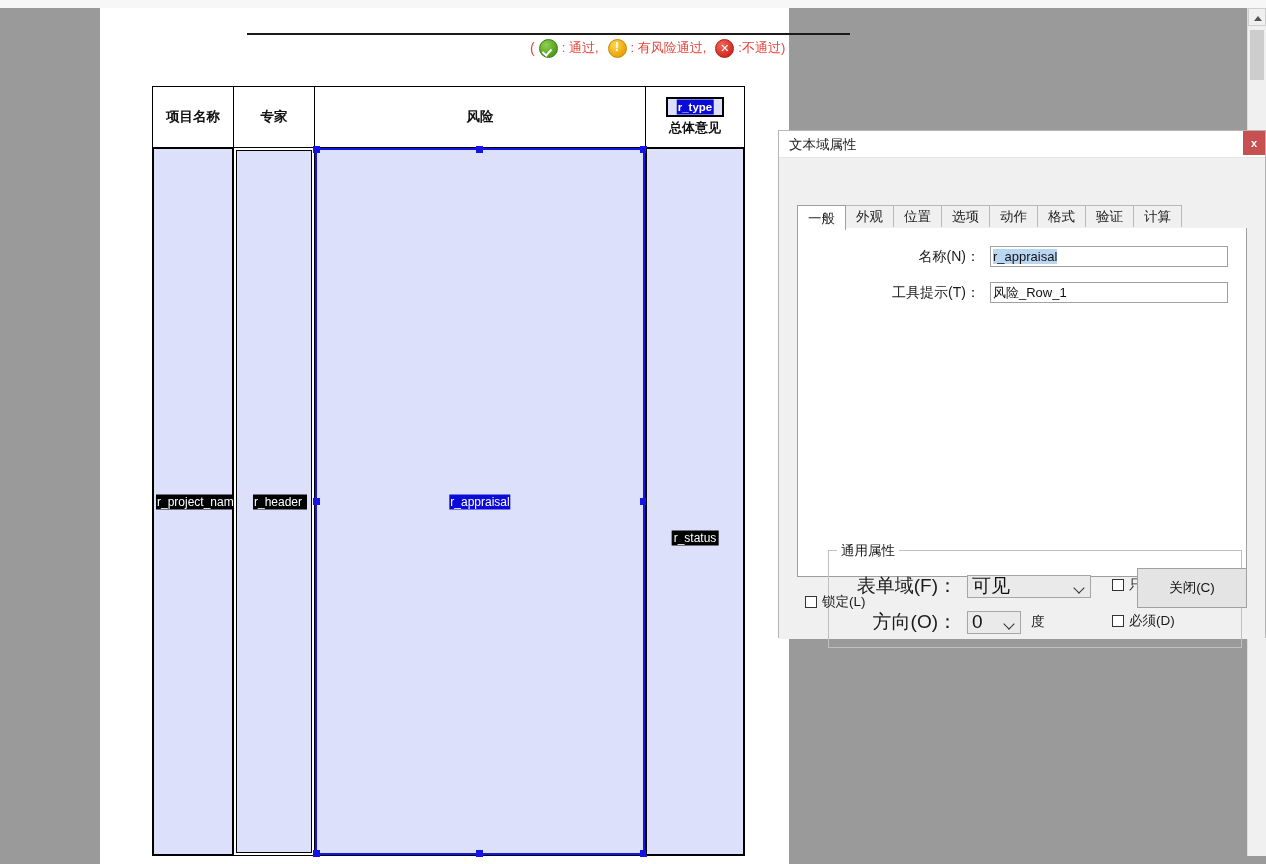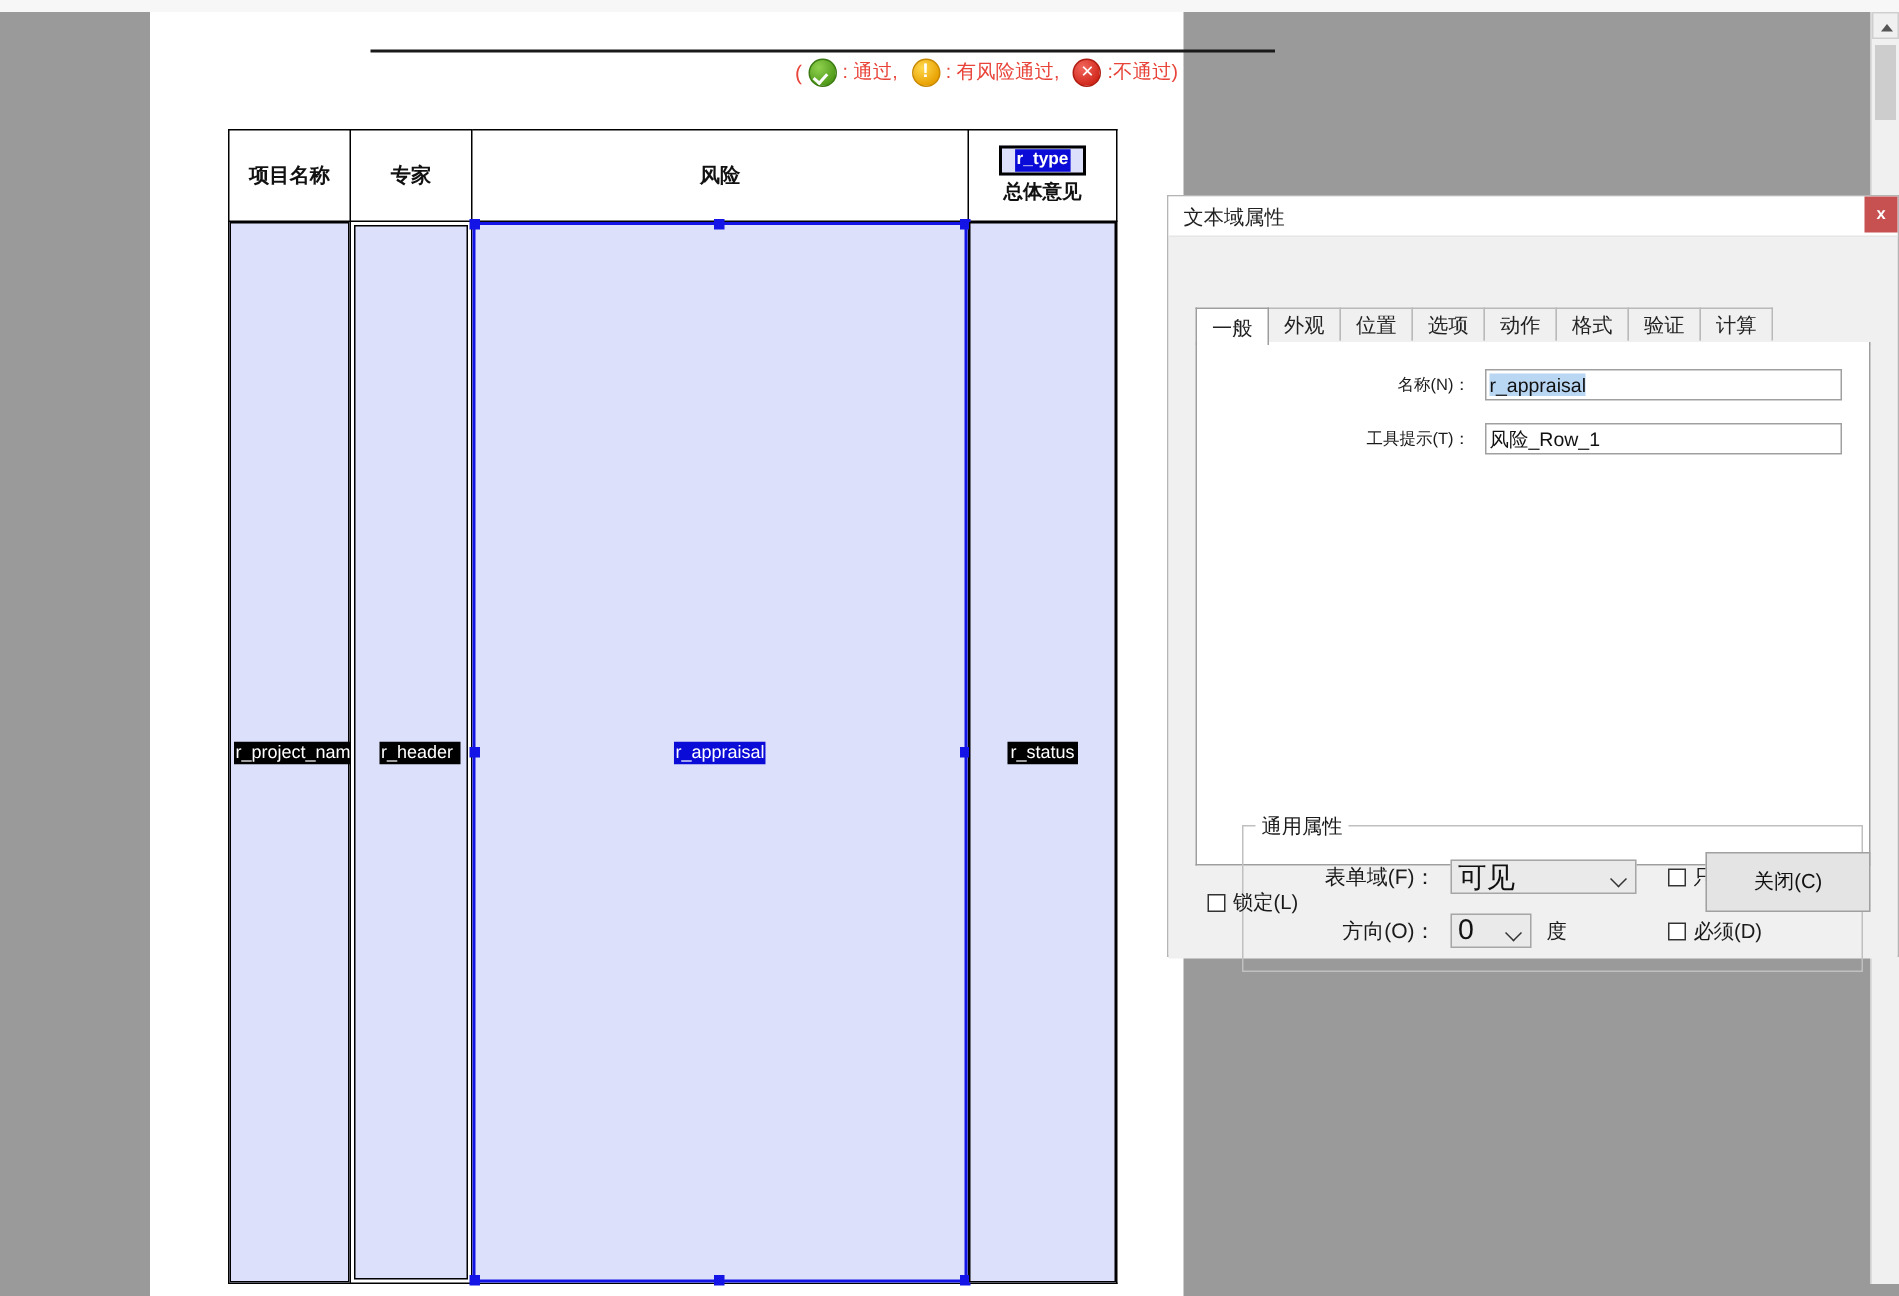--- a/index.html
+++ b/index.html
@@ -192,20 +192,21 @@
 
   
   .f-status {
     left: 0; top: 0; right: 0; bottom: 0;
     border: 1.5px solid #000;
   }
   .f-status .field-label {
     left: 50%;
     transform: translate(-50%, -50%);
     padding: 0 2px;
+    margin-top: 36px;
   }
 
   
   .th4-inner {
     display: flex;
     flex-direction: column;
     align-items: center;
     justify-content: center;
     height: 100%;
     gap: 2px;
@@ -361,21 +362,21 @@
     position: absolute;
     display: flex;
     align-items: center;
   }
   .frow.row-name { left: 0; right: 0; top: 18px; }
   .frow.row-tip  { left: 0; right: 0; top: 54px; }
   .frow .flabel {
     width: 182px;
     text-align: right;
     padding-right: 10px;
-    font-size: 11px;
+    font-size: 14px;
     color: #1a1a1a;
   }
   .ftext {
     width: 238px;
     height: 21px;
     border: 1px solid #a0a0a0;
     background: #fff;
     box-sizing: border-box;
     font-size: 13px;
     line-height: 19px;
@@ -408,21 +409,21 @@
     position: absolute;
     display: flex;
     align-items: center;
   }
   .grow.r1 { left: 0; top: 22px; }
   .grow.r2 { left: 0; top: 58px; }
   .grow .glabel {
     width: 128px;
     text-align: right;
     padding-right: 10px;
-    font-size: 14px;
+    font-size: 19px;
   }
   .combo {
     height: 23px;
     border: 1px solid #a6a6a6;
     background: #eaeaea;
     box-sizing: border-box;
     position: relative;
     display: flex;
     align-items: center;
     font-size: 19px;

